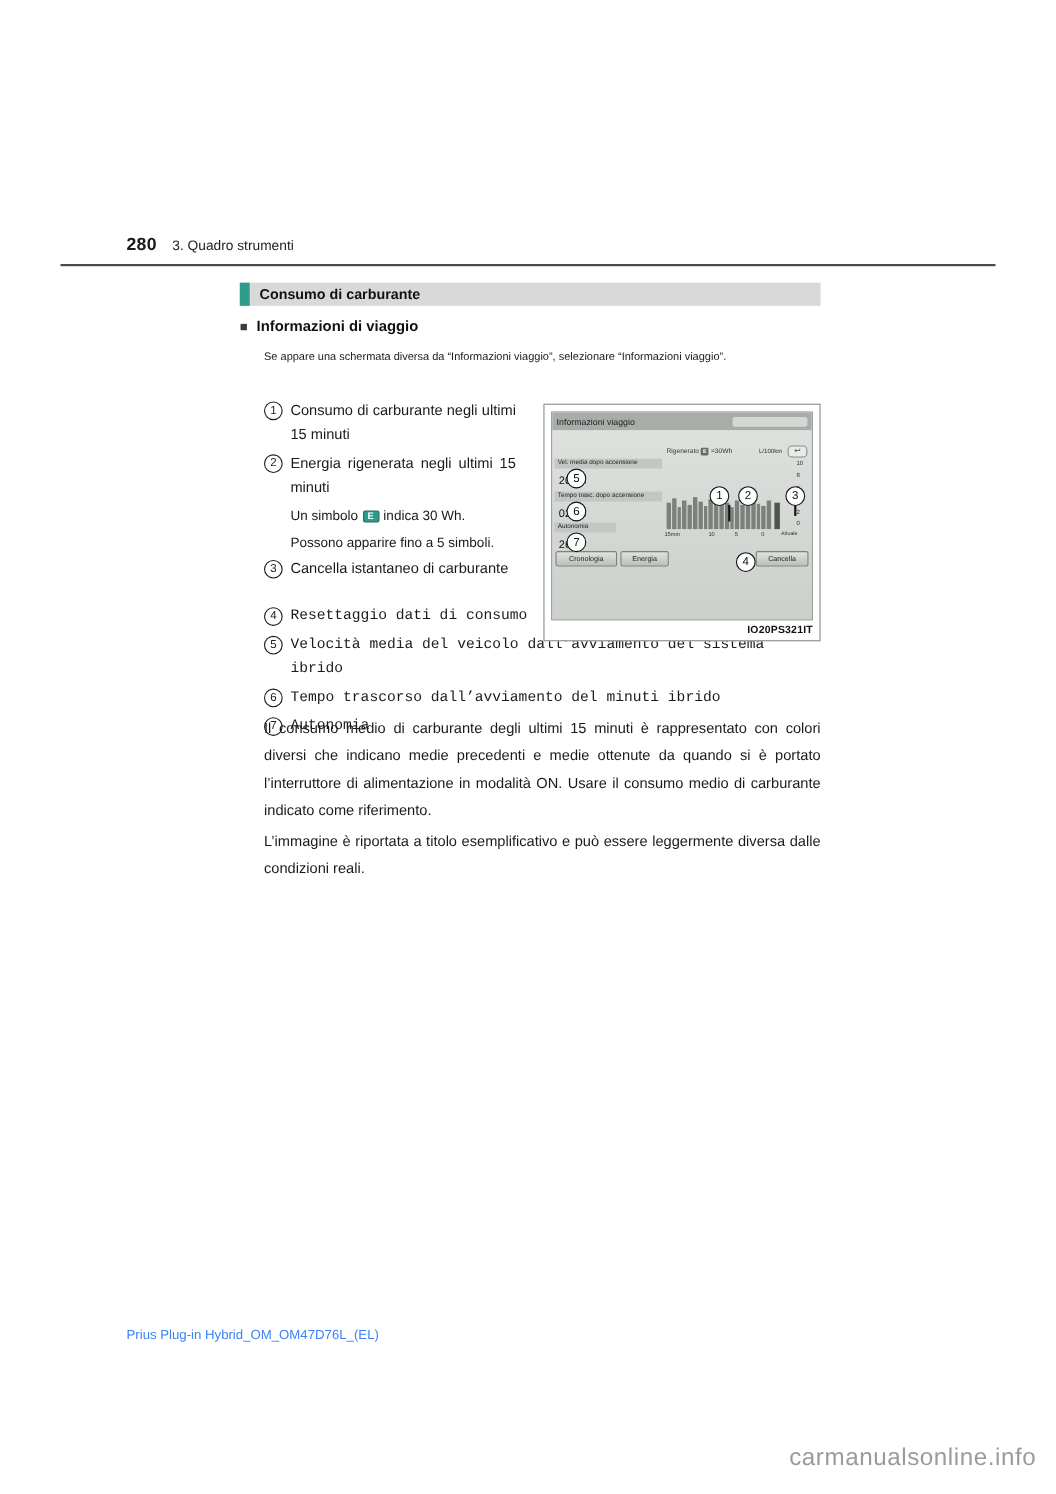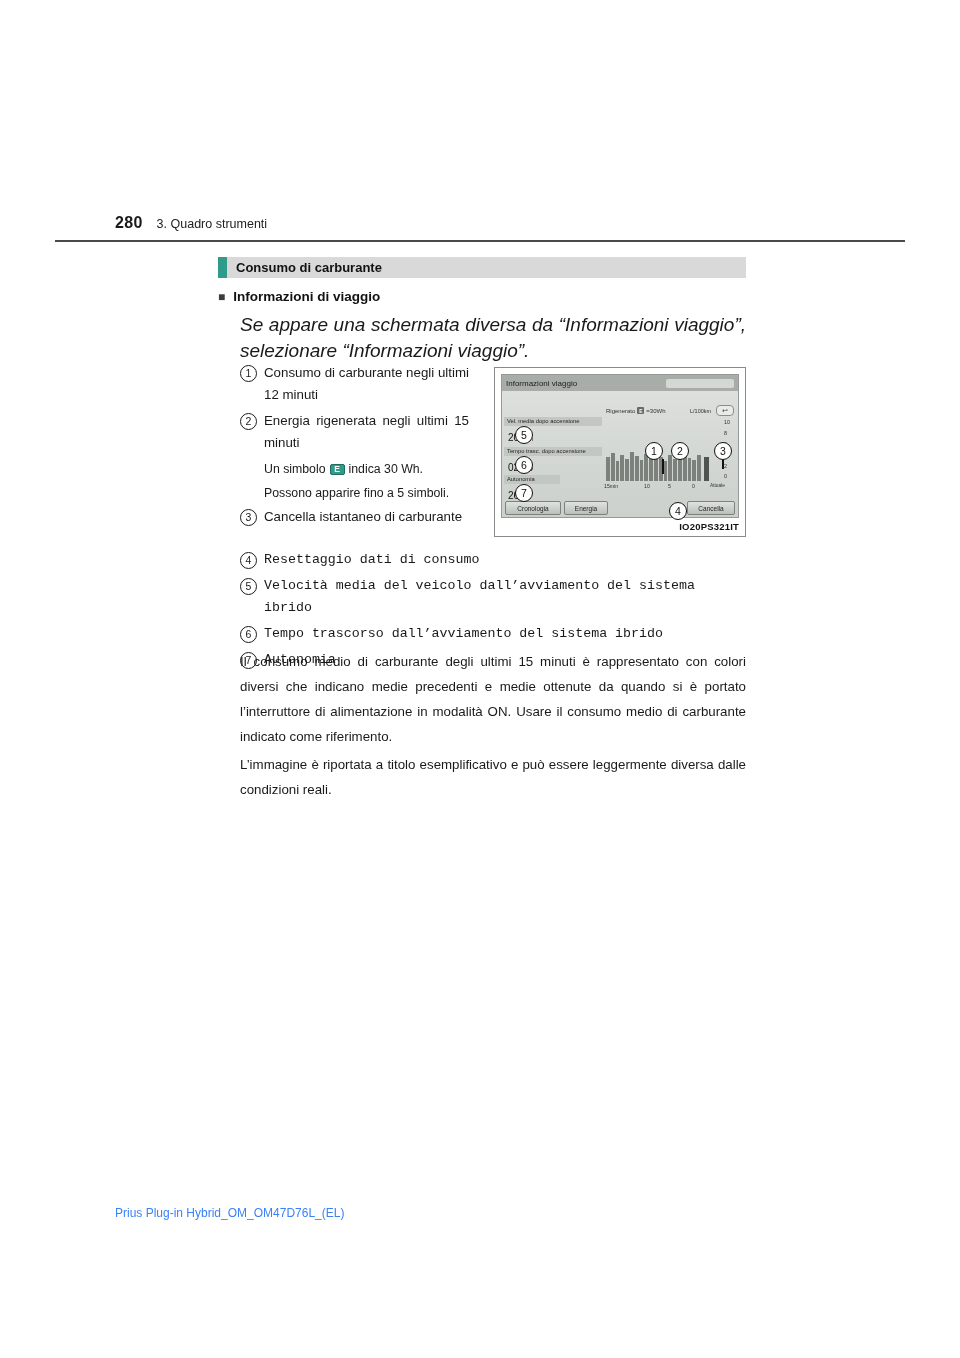--- a/index.html
+++ b/index.html
@@ -15,38 +15,38 @@
 
   
   .banner { position:absolute; left:218px; top:257px; width:528px; height:21px; background:var(--banner-bg, #d9d9d9); display:flex; align-items:center; }
   .banner-accent { width:9px; height:21px; background:var(--accent, #2f9b8a); flex:none; }
   .banner-title { font-size:13px; font-weight:bold; padding-left:9px; color:#111; }
 
   
   .subheading { position:absolute; left:218px; top:289px; display:flex; align-items:center; gap:8px; font-size:13.5px; font-weight:bold; color:#111; }
   .bullet-square { color:#3c3c3c; font-size:12px; line-height:1; }
 
-  .intro { position:absolute; left:240px; top:312px; width:506px; font-size:19px; line-height:26px; text-align:justify;font-style:italic; }
+  .intro { position:absolute; left:240px; top:312px; width:506px; font-size:10px; line-height:26px; text-align:justify; }
 
   
   .items-narrow { position:absolute; left:240px; top:362px; width:250px; }
   .items-wide { position:absolute; left:240px; top:549px; width:510px; }
   .item { display:flex; gap:7px; margin-bottom:4px; }
   .num-circle { flex:none; width:17px; height:17px; border:1.3px solid #1a1a1a; border-radius:50%; font-size:10.5px; display:flex; align-items:center; justify-content:center; margin-top:2.5px; background:#fff; }
   .item-text { font-size:13.3px; line-height:22px; text-align:justify; width:205px; }
   .items-wide .item-text { width:482px; text-align:left;font-family:Liberation Mono, monospace; }
   .note { font-size:12.3px; line-height:22px; margin:2px 0 2px 24px; }
   .e-chip { display:inline-flex; align-items:center; justify-content:center; width:15px; height:11px; background:var(--accent, #2f9b8a); color:#fff; font-size:8.5px; font-weight:bold; border-radius:2px; margin:0 4px; vertical-align:1px; border:1px solid #1f6e60; }
 
   .para1 { position:absolute; left:240px; top:649px; width:506px; font-size:13.3px; line-height:25px; text-align:justify; }
   .para2 { position:absolute; left:240px; top:752px; width:506px; font-size:13.3px; line-height:25px; text-align:justify; }
 
   
   .figure { position:absolute; left:494px; top:367px; width:252px; background:#fff; border:1px solid #8a8a8a; padding:6px 6px 4px; }
-  .screen { position:relative; width:238px; height:144px; background:linear-gradient(var(--screen-bg, #dfe2df), #cbd0cb); border:1px solid #969a96; overflow:hidden; color:#2a2a2a; }
+  .screen { position:relative; width:238px; height:190px; background:linear-gradient(var(--screen-bg, #dfe2df), #cbd0cb); border:1px solid #969a96; overflow:hidden; color:#2a2a2a; }
   .screen-header { position:absolute; left:0; top:0; width:100%; height:16px; background:var(--screen-header, #a9ada9); display:flex; align-items:center; justify-content:space-between; padding:0 4px; }
   .screen-title { font-size:8px; color:#1c1c1c; }
   .screen-pill { width:68px; height:9px; background:#d4d8d4; border-radius:2px; }
   .back-btn { position:absolute; right:4px; top:30px; width:18px; height:11px; border:1px solid #8a8e8a; border-radius:4px; background:#e8ece8; font-size:7px; line-height:9px; text-align:center; color:#444; }
   .regen-line { position:absolute; left:104px; top:32px; font-size:6px; display:flex; align-items:center; gap:2px; color:#333; white-space:nowrap; }
   .e-chip-sm { width:7px; height:7px; background:#666b66; color:#fff; font-size:5px; font-weight:bold; display:flex; align-items:center; justify-content:center; border-radius:1px; }
   .unit-label { position:absolute; left:188px; top:33px; font-size:5.5px; color:#333; }
   .strip { position:absolute; left:2px; height:9px; background:var(--screen-strip, #c3c7c3); font-size:5.8px; line-height:9px; padding-left:3px; color:#222; white-space:nowrap; overflow:hidden; }
   .s1 { top:42px; width:98px; }
   .s2 { top:72px; width:98px; }
@@ -96,21 +96,21 @@
   <div class="subheading">
     <span class="bullet-square">■</span>
     <span>Informazioni di viaggio</span>
   </div>
 
   <div class="intro">Se appare una schermata diversa da “Informazioni viaggio”, selezionare “Informazioni viaggio”.</div>
 
   <div class="items-narrow">
     <div class="item">
       <span class="num-circle">1</span>
-      <span class="item-text">Consumo di carburante negli ultimi 12 minuti</span>
+      <span class="item-text">Consumo di carburante negli ultimi 15 minuti</span>
     </div>
     <div class="item">
       <span class="num-circle">2</span>
       <span class="item-text">Energia rigenerata negli ultimi 15 minuti</span>
     </div>
     <div class="note">
       <span>Un simbolo</span><span class="e-chip">E</span><span>indica 30 Wh.</span>
     </div>
     <div class="note">Possono apparire fino a 5 simboli.</div>
     <div class="item">
@@ -123,21 +123,21 @@
     <div class="item">
       <span class="num-circle">4</span>
       <span class="item-text">Resettaggio dati di consumo</span>
     </div>
     <div class="item">
       <span class="num-circle">5</span>
       <span class="item-text">Velocità media del veicolo dall’avviamento del sistema ibrido</span>
     </div>
     <div class="item">
       <span class="num-circle">6</span>
-      <span class="item-text">Tempo trascorso dall’avviamento del sistema ibrido</span>
+      <span class="item-text">Tempo trascorso dall’avviamento del minuti ibrido</span>
     </div>
     <div class="item">
       <span class="num-circle">7</span>
       <span class="item-text">Autonomia</span>
     </div>
   </div>
 
   <div class="para1">Il consumo medio di carburante degli ultimi 15 minuti è rappresentato con colori diversi che indicano medie precedenti e medie ottenute da quando si è portato l’interruttore di alimentazione in modalità ON. Usare il consumo medio di carburante indicato come riferimento.</div>
   <div class="para2">L’immagine è riportata a titolo esemplificativo e può essere leggermente diversa dalle condizioni reali.</div>
 
@@ -213,14 +213,15 @@
     <div class="callout" style="left:219px;top:74px">3</div>
     <div class="callout" style="left:174px;top:134px">4</div>
     <div class="callout" style="left:20px;top:58px">5</div>
     <div class="callout" style="left:20px;top:88px">6</div>
     <div class="callout" style="left:20px;top:116px">7</div>
 
     <div class="fig-caption">IO20PS321IT</div>
   </div>
 
   <div class="footer">Prius Plug-in Hybrid_OM_OM47D76L_(EL)</div>
+  <div class="watermark">carmanualsonline.info</div>
 
 </div>
 
 </body></html>

